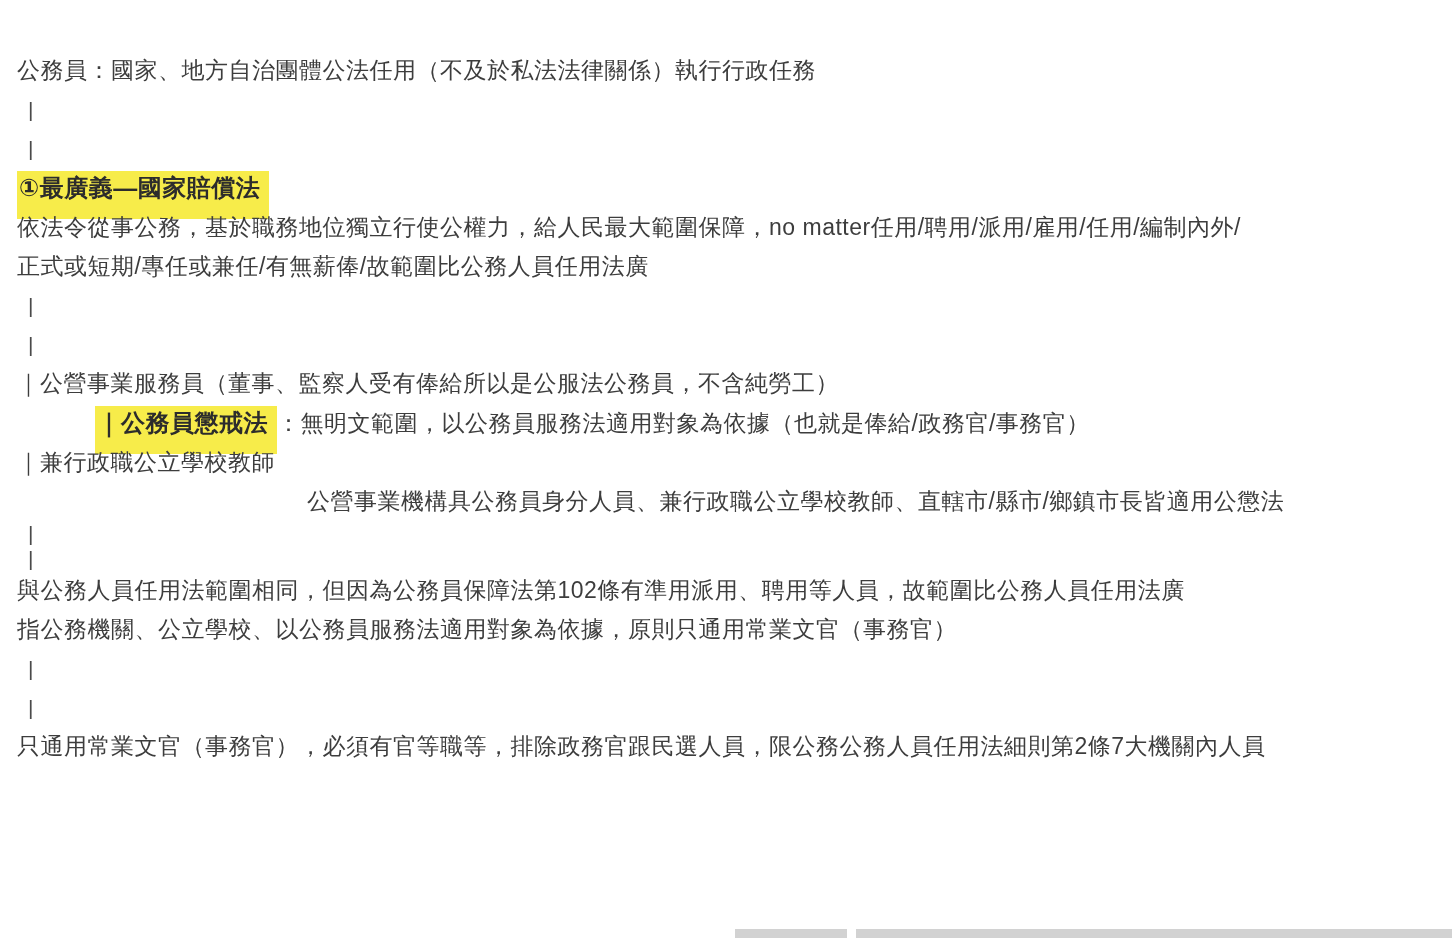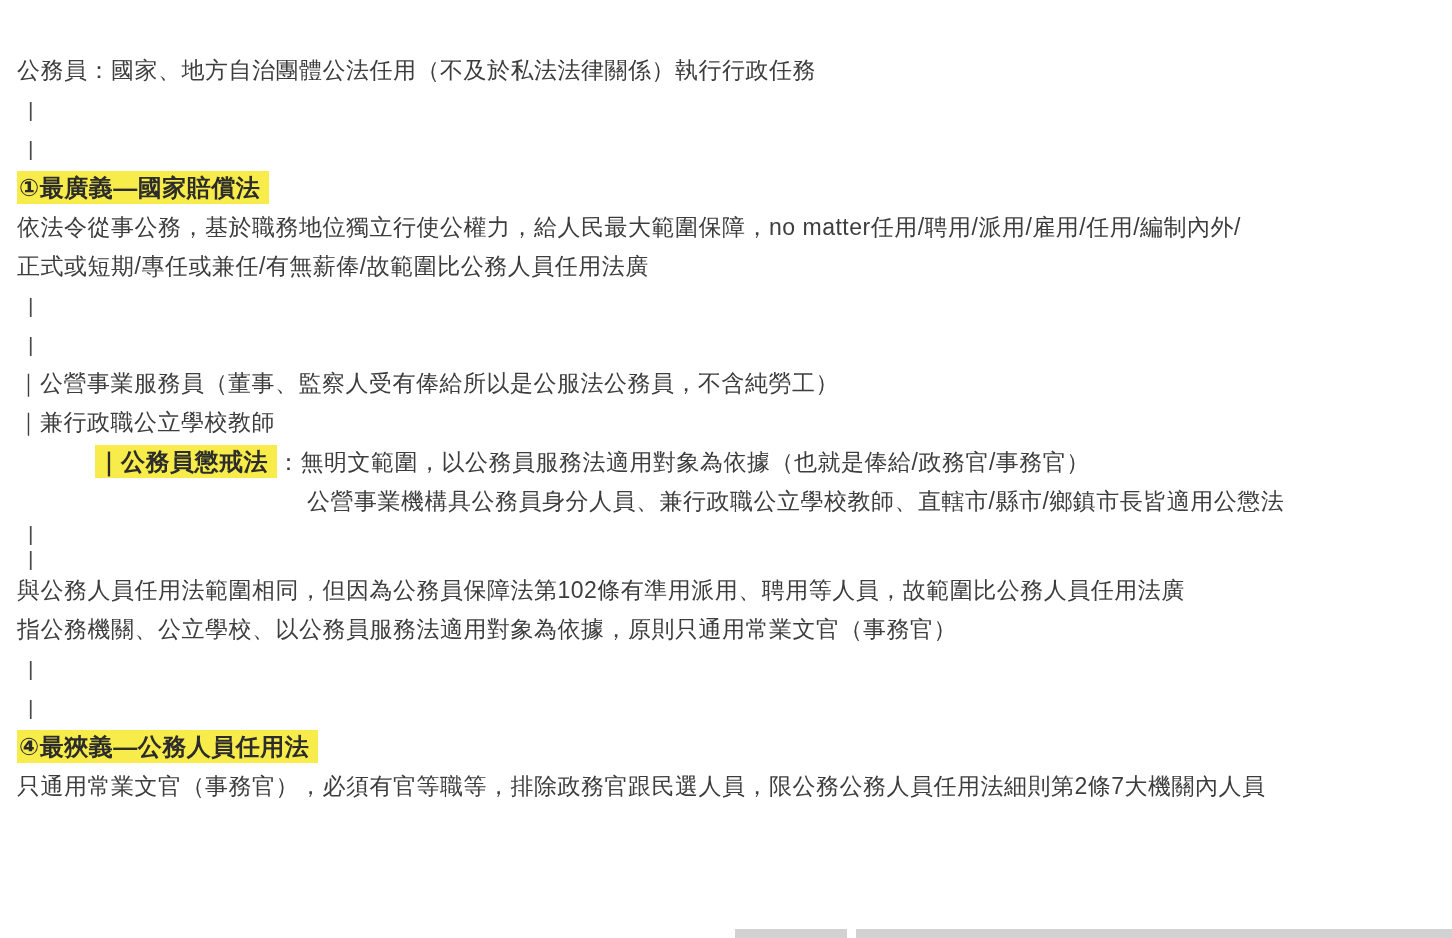--- a/index.html
+++ b/index.html
@@ -33,21 +33,21 @@
   .pipe-line.tight {
     line-height: 25px;
   }
   .hl {
     background: #f7ec4a;
   }
   .heading-text {
     font-weight: bold;
     font-size: 24px;
     color: #2c2c2c;
-    padding: 3px 9px 3px 2px;
+    padding: 3px 9px 18px 2px;
   }
   .ind-a { }
   .ind-b { margin-left: 78px; }
   .ind-c { margin-left: 290px; }
   .note {
     font-size: 17px;
     line-height: 25px;
     font-weight: bold;
     color: #111111;
     margin-left: 290px;
@@ -74,33 +74,32 @@
   <div class="pipe-line">|</div>
 
   <div class="line"><span class="hl heading-text">①最廣義—國家賠償法</span></div>
   <div class="line">依法令從事公務，基於職務地位獨立行使公權力，給人民最大範圍保障，no matter任用/聘用/派用/雇用/任用/編制內外/</div>
   <div class="line">正式或短期/專任或兼任/有無薪俸/故範圍比公務人員任用法廣</div>
 
   <div class="pipe-line">|</div>
   <div class="pipe-line">|</div>
 
   <div class="line ind-a">｜公營事業服務員（董事、監察人受有俸給所以是公服法公務員，不含純勞工）</div>
+  <div class="line ind-b"><span class="hl heading-text">｜公務員懲戒法</span><span>：無明文範圍，以公務員服務法適用對象為依據（也就是俸給/政務官/事務官）</span></div>
+
   <div class="line ind-a">｜兼行政職公立學校教師</div>
-
-  <div class="line ind-b"><span class="hl heading-text">｜公務員懲戒法</span><span>：無明文範圍，以公務員服務法適用對象為依據（也就是俸給/政務官/事務官）</span></div>
   <div class="line ind-c">公營事業機構具公務員身分人員、兼行政職公立學校教師、直轄市/縣市/鄉鎮市長皆適用公懲法</div>
 
   <div class="pipe-line tight">|</div>
   <div class="pipe-line tight">|</div>
 
   <div class="line">與公務人員任用法範圍相同，但因為公務員保障法第102條有準用派用、聘用等人員，故範圍比公務人員任用法廣</div>
   <div class="line">指公務機關、公立學校、以公務員服務法適用對象為依據，原則只通用常業文官（事務官）</div>
 
   <div class="pipe-line">|</div>
   <div class="pipe-line">|</div>
 
-  <div class="line"><span class="hl heading-text">④最狹義—公務人員任用法</span></div>
   <div class="line">只通用常業文官（事務官），必須有官等職等，排除政務官跟民選人員，限公務公務人員任用法細則第2條7大機關內人員</div>
 
 </div>
 
 <div class="bottom-bar left"></div>
 <div class="bottom-bar right"></div>
 
 </body></html>

